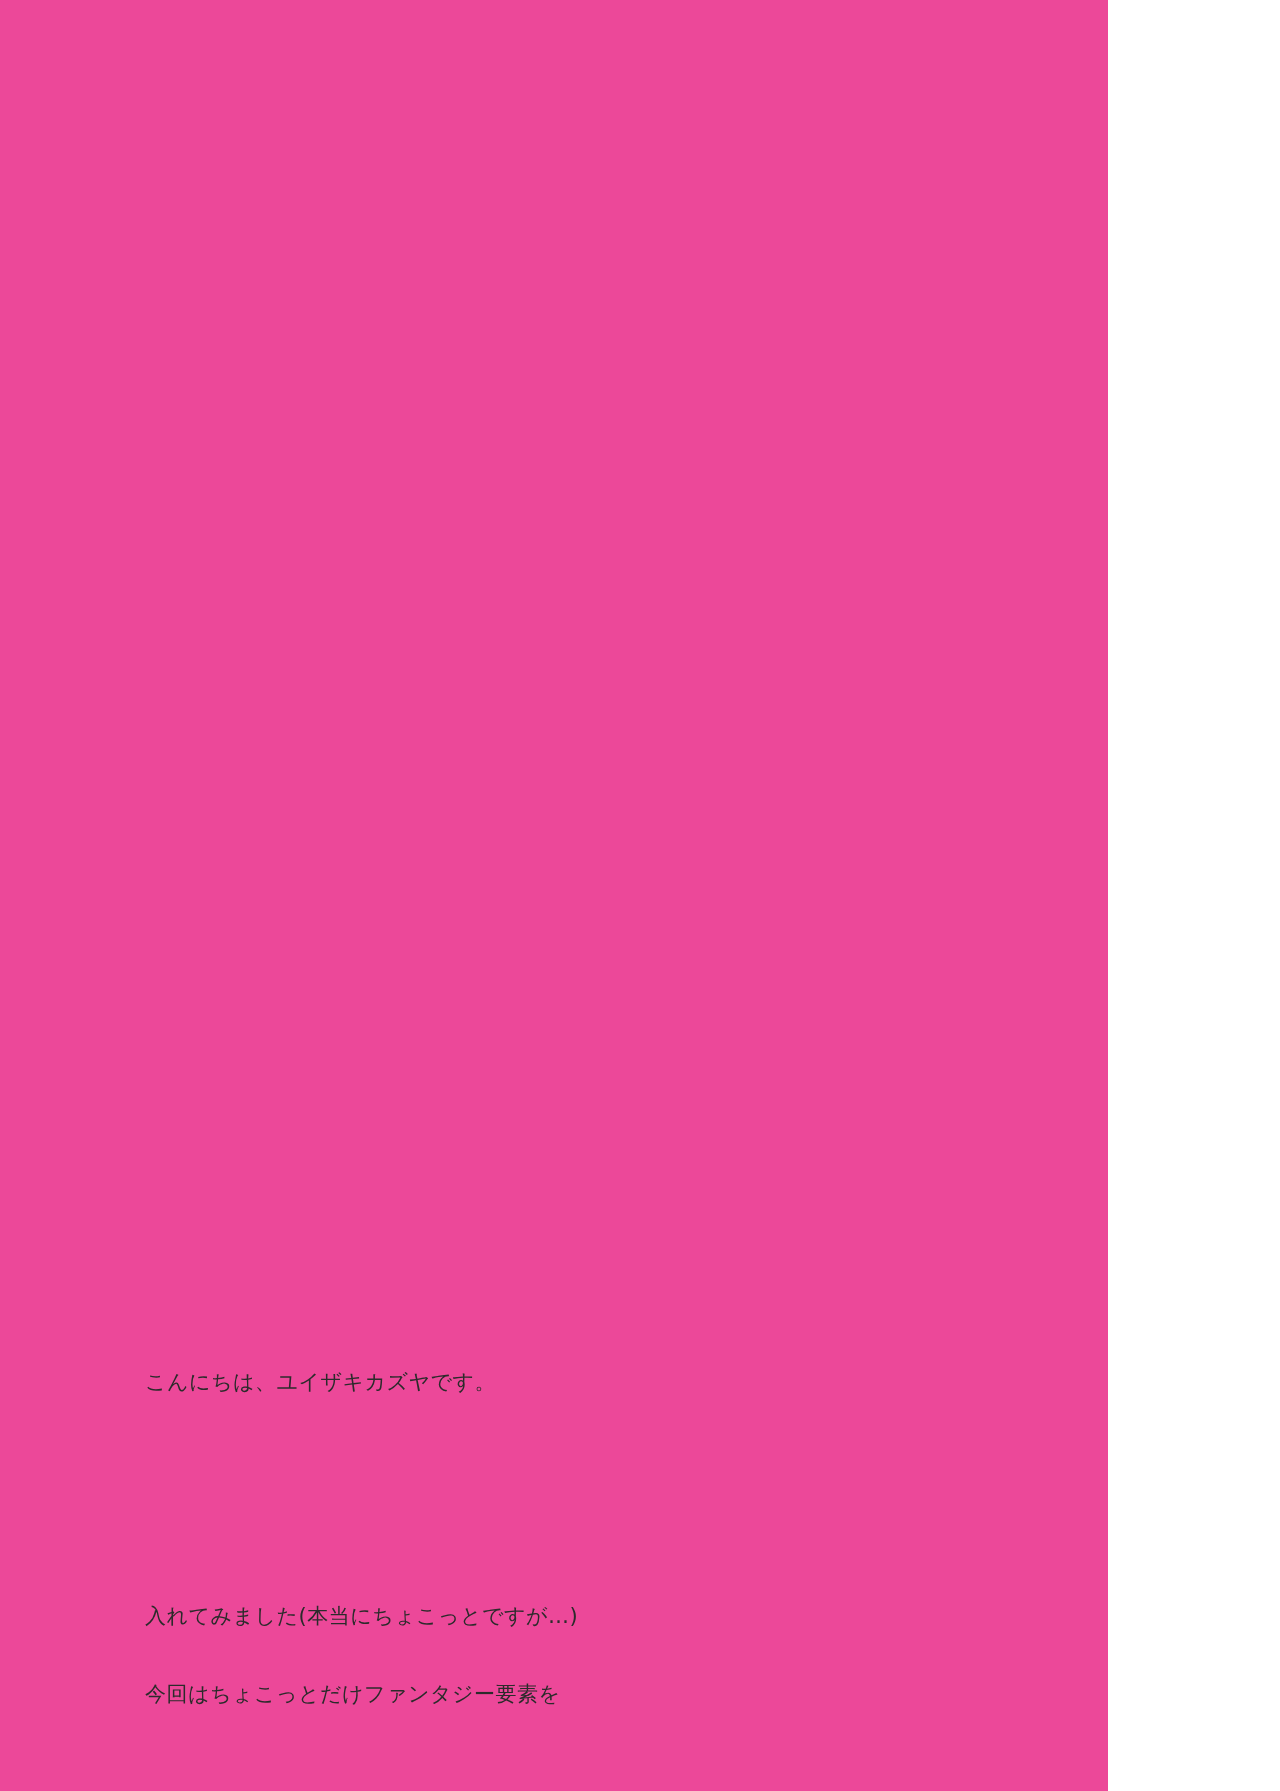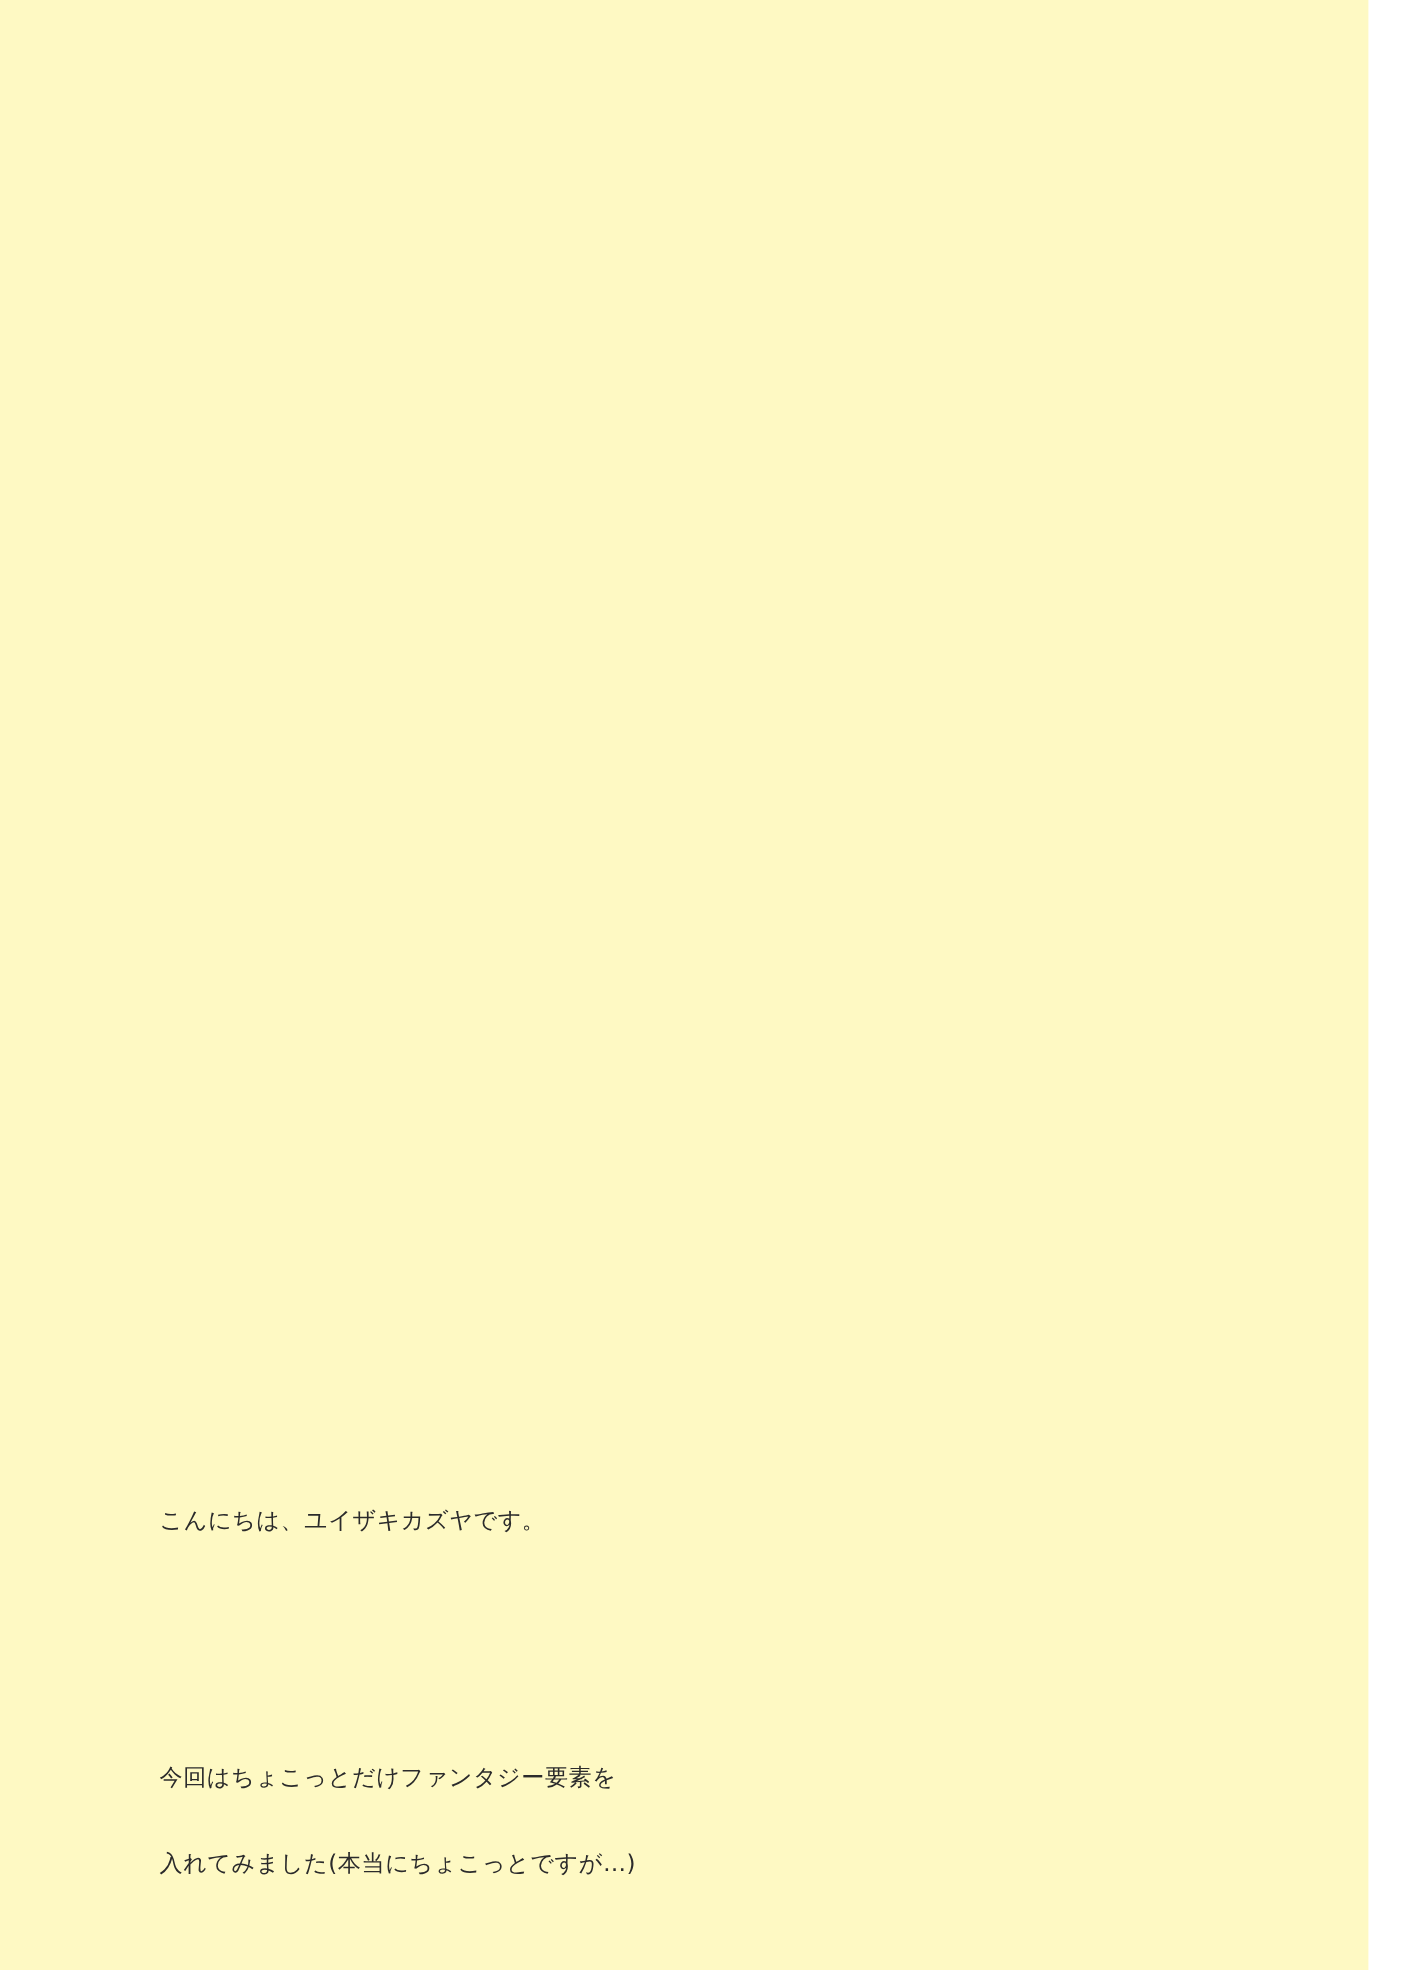--- a/index.html
+++ b/index.html
@@ -2,23 +2,23 @@
 <html><head>
 <meta charset="utf-8">
 <style>
   html, body {
     margin: 0;
     padding: 0;
     background: #ffffff;
   }
   .page {
     position: relative;
-    width: 1244px;
+    width: 1108px;
     height: 1791px;
-    background: #fef9c3;
+    background: #ec4899;
     overflow: hidden;
     font-family: "DejaVu Sans", sans-serif;
   }
   .afterword {
     position: absolute;
     left: 145px;
     top: 1239px;
     color: #2b2b2b;
     font-size: 21px;
     line-height: 26px;
@@ -39,22 +39,22 @@
 <body>
 
 <div class="page">
   <div class="afterword">
 
     <div class="block">
       <div class="text-line">こんにちは、ユイザキカズヤです。</div>
     </div>
 
     <div class="block">
+      <div class="text-line">入れてみました(本当にちょこっとですが…)</div>
       <div class="text-line">今回はちょこっとだけファンタジー要素を</div>
-      <div class="text-line">入れてみました(本当にちょこっとですが…)</div>
       
       
       
     </div>
 
     
 
   </div>
 </div>
 

